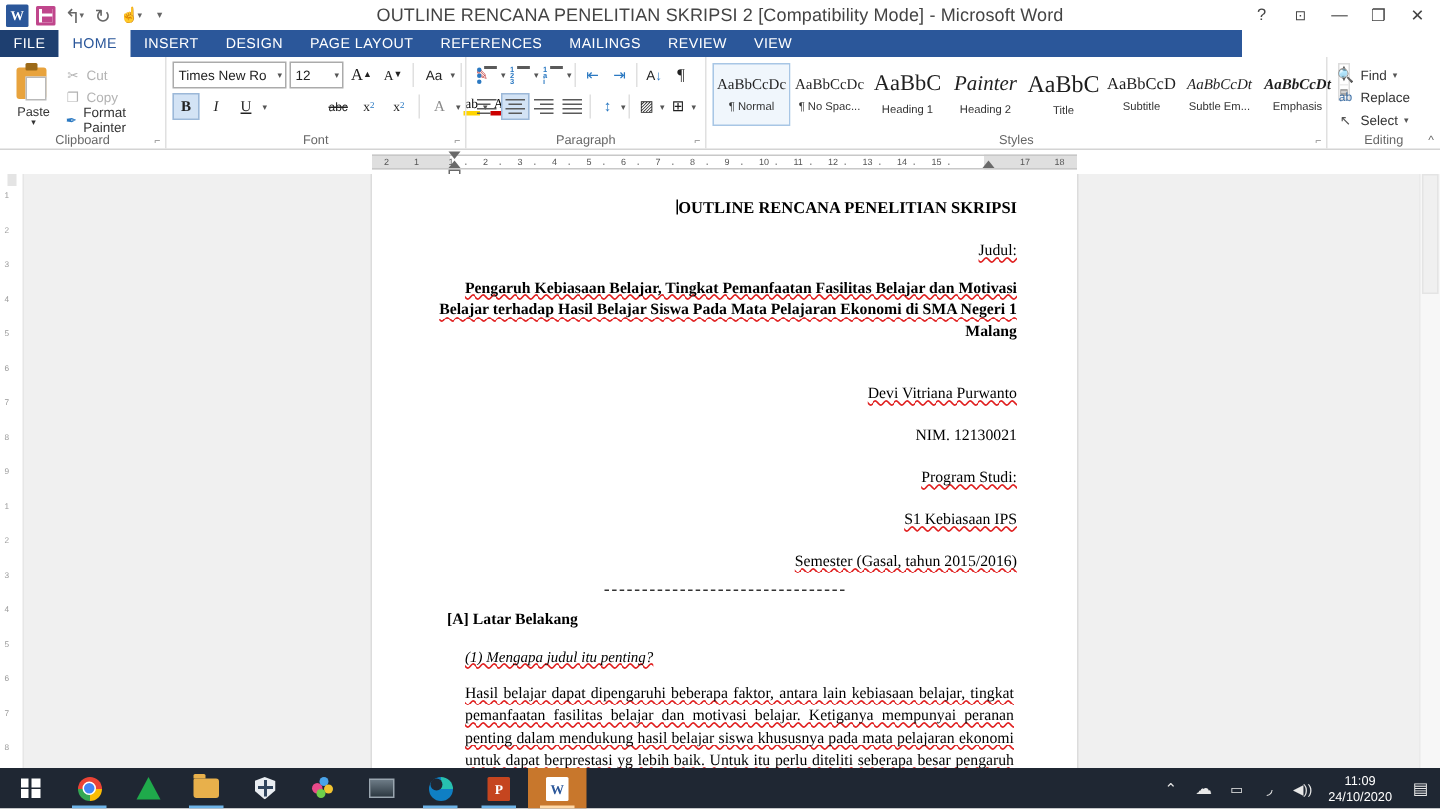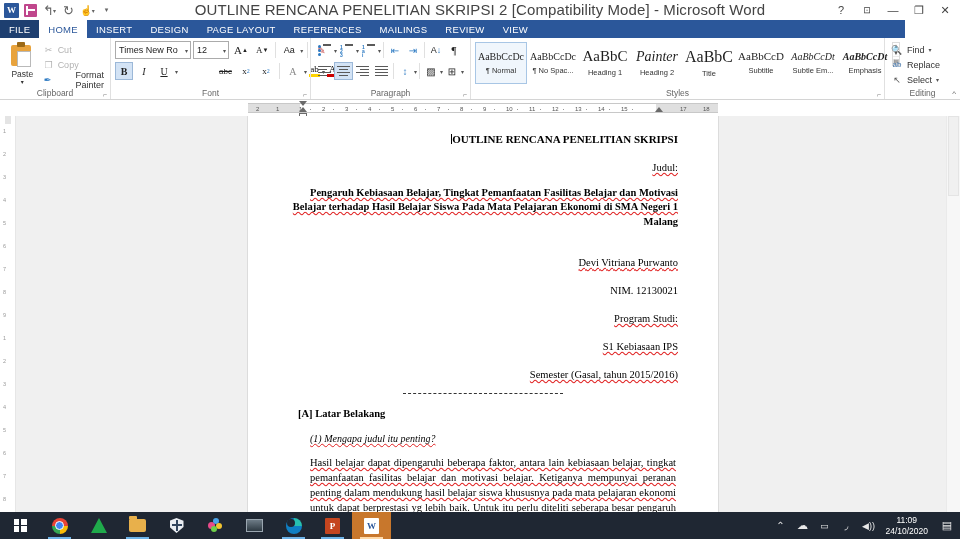--- a/index.html
+++ b/index.html
@@ -27,34 +27,34 @@
     align-items: center; justify-content: center; font-family: "Liberation Serif", serif;
   }
   .save-ico { width: 13px; height: 13px; border: 2px solid #c0468c; border-radius: 1px; position: relative; background:#fff; }
   .save-ico::before { content:""; position:absolute; left:2px; top:-1px; width:7px; height:4px; background:#c0468c; }
   .save-ico::after { content:""; position:absolute; left:1.5px; bottom:0px; width:7px; height:4px; background:#c0468c; }
   .arrow-ico { font-size: 13px; color: #666; line-height: 1; }
   .mini-caret { font-size: 6px; color: #666; margin-left: -1px; }
 
   .doc-title {
     position: absolute; left: 0; right: 0; text-align: center;
-    font-size: 15px; color: #444; line-height: 20px; letter-spacing: 0.1px;
+    font-size: 12px; color: #444; line-height: 20px; letter-spacing: 0.1px;
   }
   .wincontrols {
     position: absolute; right: 2px; top: 0; height: 20px;
     display: flex; align-items: center; gap: 0px;
   }
   .wc {
     width: 26px; height: 18px; display: flex; align-items: center; justify-content: center;
     font-size: 11px; color: #444;
   }
 
   
   .tabsrow {
-    position: absolute; top: 20px; left: 0; width: 905px; height: 18px;
+    position: absolute; top: 20px; left: 0; width: 828px; height: 18px;
     background: #2b579a;
   }
   .tabs { display: flex; height: 18px; align-items: stretch; }
   .tab {
     padding: 0 9px; font-size: 9.5px; color: #fff; display: flex; align-items: center;
     letter-spacing: 0.3px;
   }
   .tab.file { background: #1e3f70; font-weight: normal; }
   .tab.active { background: #fff; color: #2b579a; }
 
@@ -105,21 +105,21 @@
   }
   .clip-page {
     position: absolute; left: 8px; top: 9px; width: 14px; height: 16px;
     background: #fff; border: 1px solid #b9b9b9;
   }
   .paste-lbl { font-size: 8.5px; color: #333; margin-top: 1px; }
   .paste-caret { font-size: 6px; color: #333; line-height: 6px; }
   .clip-small { display: flex; flex-direction: column; gap: 1px; padding-top: 2px; }
   .csrow { display: flex; align-items: center; gap: 3px; height: 14px; padding: 0 2px; }
   .csrow .lbl { font-size: 9px; color: #b3b3b3; }
-  .csrow.active .lbl { color: #333; text-align: right; }
+  .csrow.active .lbl { color: #333; }
   .cs-ico { width: 12px; height: 12px; position: relative; display:flex; align-items:center; justify-content:center; font-size:9px; color:#b3b3b3;}
   .cs-ico.fp { color: #2b79c2; }
 
   
   .g-font { width: 200px; }
   .fontrow { display: flex; align-items: center; gap: 2px; }
   .fontrow + .fontrow { margin-top: 3px; }
   .combo {
     height: 18px; border: 1px solid #ababab; background: #fff;
     display: flex; align-items: center; font-size: 9px; color: #222; padding: 0 2px 0 3px;

